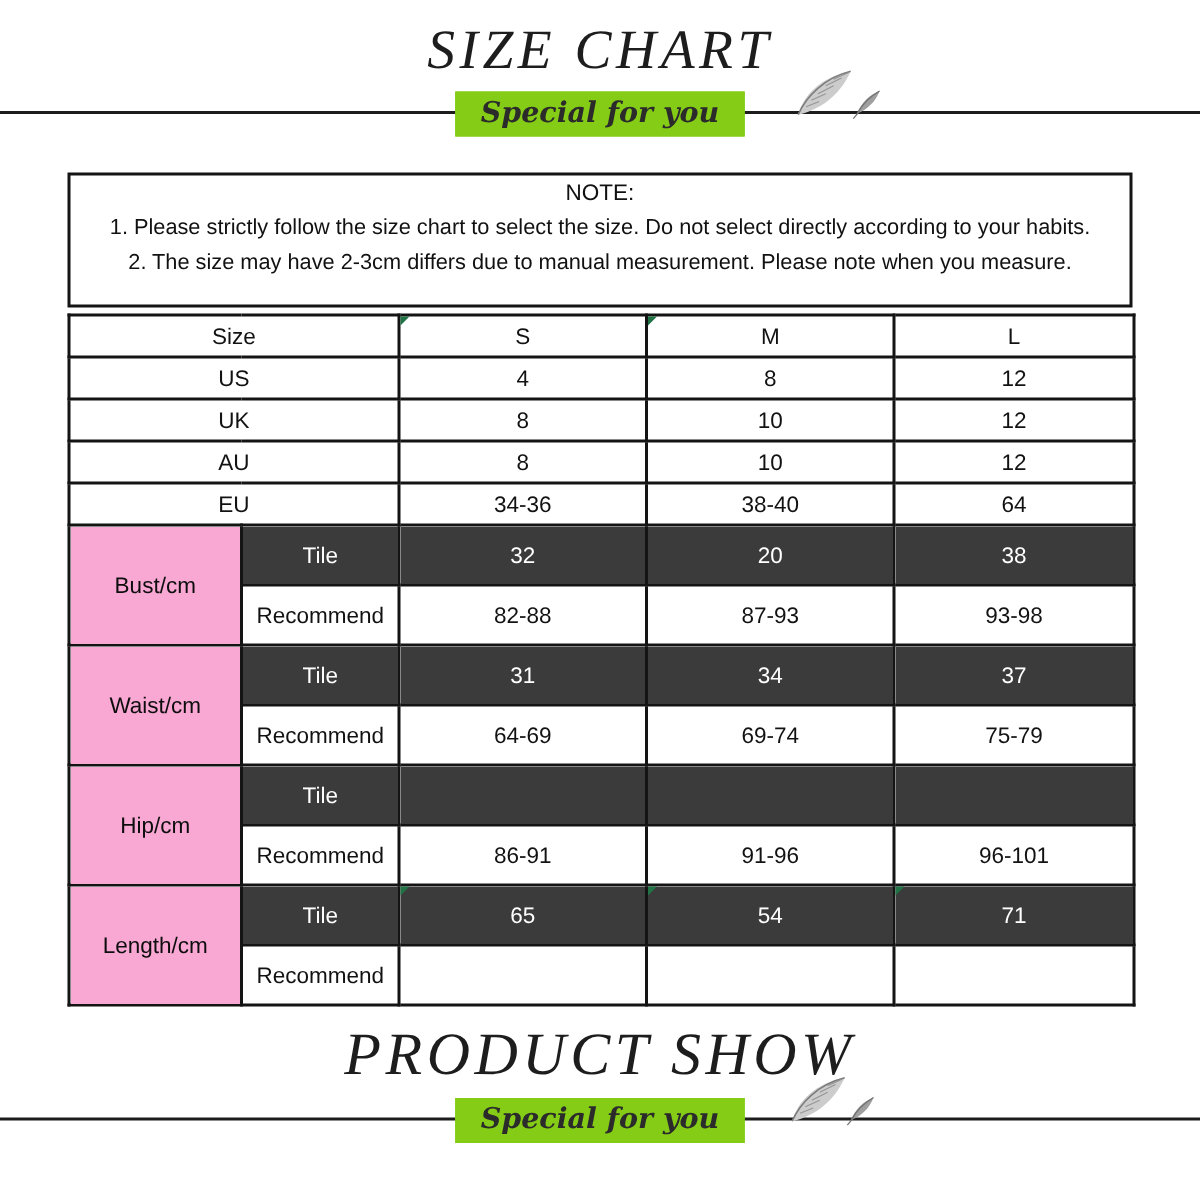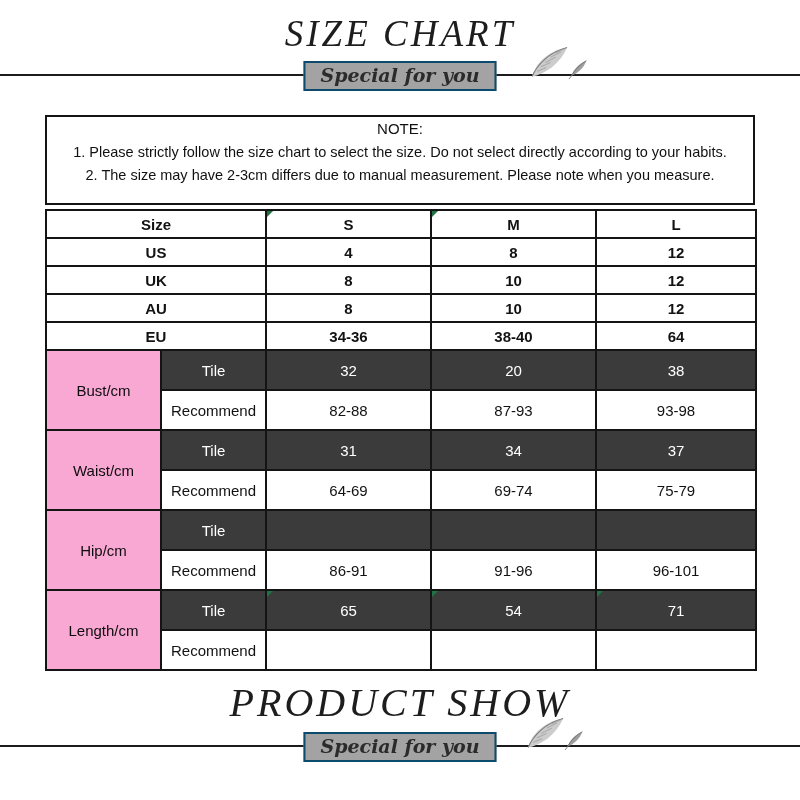--- a/index.html
+++ b/index.html
@@ -32,22 +32,22 @@
 
   .rule {
     position: absolute; left: 0; width: 800px; height: 2px;
     background: #1c1c1c; z-index: 1;
   }
   .banner-top .rule { top: 74px; }
   .banner-bottom .rule { top: 74px; }
 
   .ribbon {
     position: absolute; left: 50%; transform: translateX(-50%);
-    background: #a3a3a3;
-    border: 2px solid #0c4a6e;
+    background: #84cc16;
+    border: 2px solid #84cc16;
     padding: 1px 15px 3px 15px;
     z-index: 2;
     white-space: nowrap;
   }
   .banner-top .ribbon { top: 61px; }
   .banner-bottom .ribbon { top: 61px; }
   .ribbon span {
     font-family: "DejaVu Serif", serif;
     font-style: italic;
     font-weight: 600;
@@ -80,21 +80,21 @@
     table-layout: fixed;
   }
   table.size-table td {
     border: 2px solid #141414;
     text-align: center;
     vertical-align: middle;
     padding: 0;
     position: relative;
     font-size: 15px;
   }
-  tr.hdr td { height: 28px; font-weight: bold; }
+  tr.hdr td { height: 28px; font-weight: normal; }
   tr.tile td, tr.rec td { height: 40px; }
   td.grp { font-size: 23px; background: #f9a8d4; color: #0d0d0d; }
   td.sub { font-size: 13px; }
   td.dark { background: #3b3b3b; color: #ffffff; margin-left: 32px; }
   .gmark {
     position: absolute; top: 0; left: 0; width: 0; height: 0;
     border-top: 6px solid #217346;
     border-right: 6px solid transparent;
   }
 </style>

